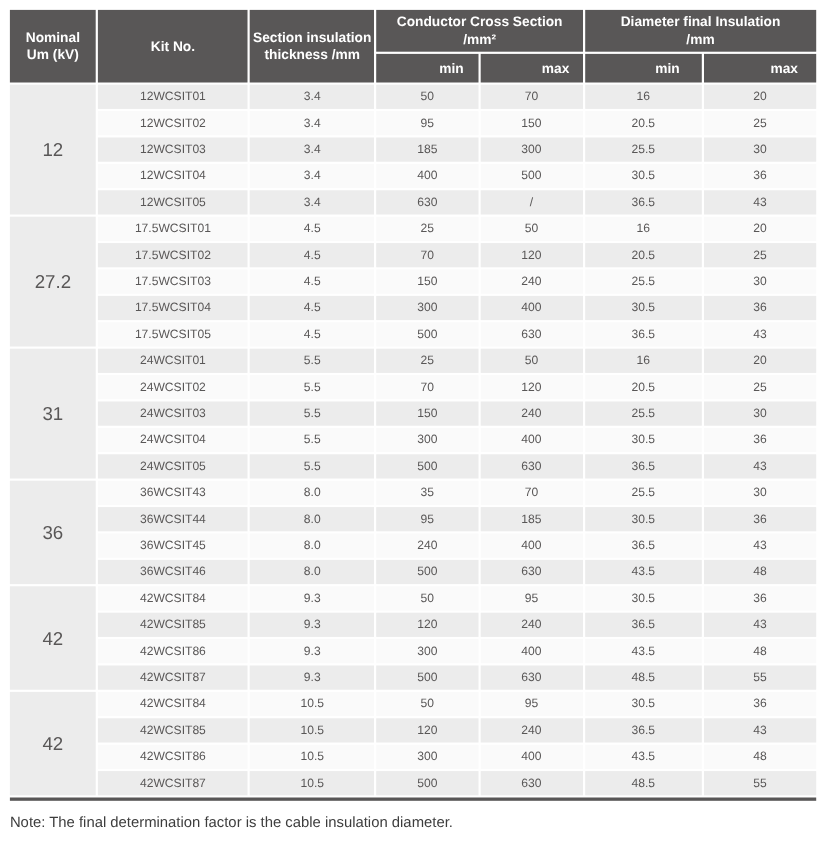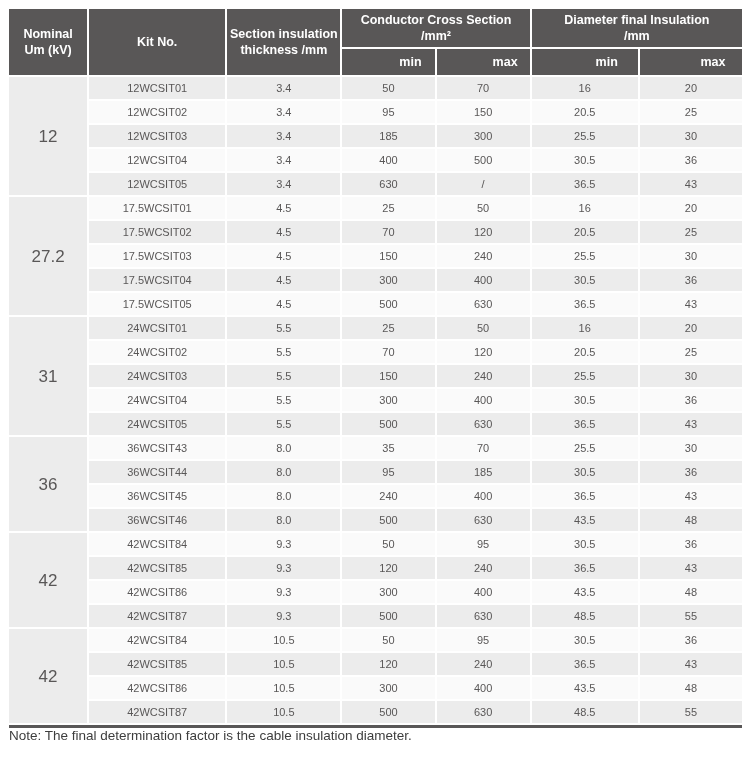--- a/index.html
+++ b/index.html
@@ -51,20 +51,21 @@
   td.stripe-even{background:var(--stripe-light);}
   td.voltage-cell{background:var(--voltage-bg);font-size:17px;}
   .bottom-line{
     width:733px;
     height:3px;
     background:var(--line);
     margin-left:2px;
     margin-top:0px;
   }
   .note{
+    margin-top:12px;
     margin-left:2px;
     font-size:13.5px;
     color:var(--note-text);
   }
 </style>
 </head>
 <body>
 
 <div class="page">
   <table class="spec-table">

